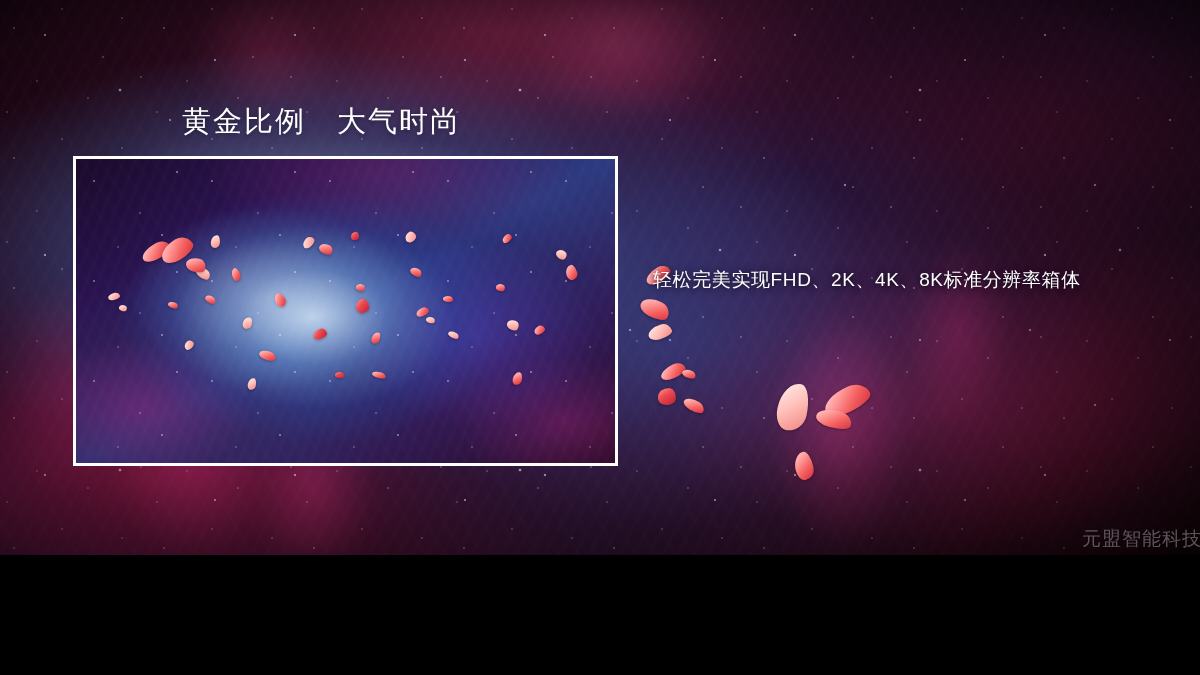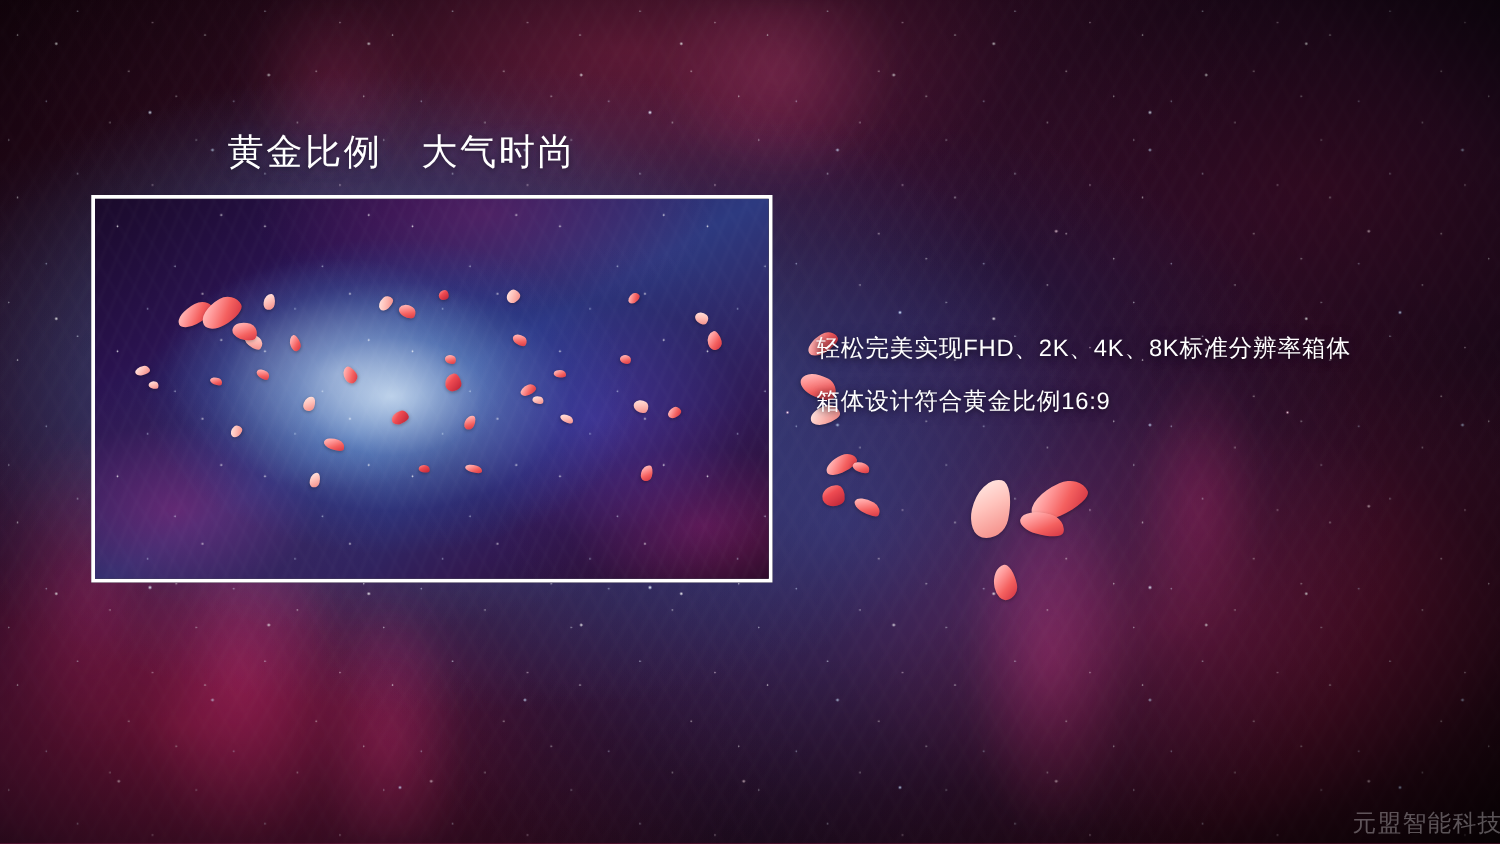--- a/index.html
+++ b/index.html
@@ -3,23 +3,23 @@
 <meta charset="utf-8">
 <style>
   html, body {
     margin: 0;
     padding: 0;
     background: #000;
   }
   #slide {
     position: relative;
     width: 1200px;
-    height: 675px;
+    height: 555px;
     overflow: hidden;
-    background: #be185d;
+    background: #14532d;
     font-family: "Liberation Sans", "DejaVu Sans", sans-serif;
     user-select: none;
   }
 
   
   .bg-layer {
     position: absolute;
     inset: 0;
     pointer-events: none;
   }
@@ -273,18 +273,17 @@
       <div class="petal pale" style="position: absolute; left: 778px; top: 383px; width: 30px; height: 48px; transform: rotate(12deg);"></div>
       <div class="petal" style="position: absolute; left: 823px; top: 388px; width: 48px; height: 24px; transform: rotate(-24deg);"></div>
       <div class="petal" style="position: absolute; left: 816px; top: 410px; width: 36px; height: 18px; transform: rotate(16deg);"></div>
       <div class="petal" style="position: absolute; left: 795px; top: 452px; width: 18px; height: 28px; transform: rotate(-12deg);"></div>
       <div class="petal" style="position: absolute; left: 160px; top: 240px; width: 34px; height: 20px; transform: rotate(-30deg);"></div>
       <div class="petal" style="position: absolute; left: 186px; top: 258px; width: 20px; height: 14px; transform: rotate(18deg);"></div>
     </div>
 
   <div id="body-text">
     <div class="body-line">轻松完美实现FHD、2K、4K、8K标准分辨率箱体</div>
-    <div class="body-line">箱体设计符合黄金比例16:9</div>
   </div>
 
   <div id="watermark">元盟智能科技</div>
 
 </div>
 
 </body></html>

